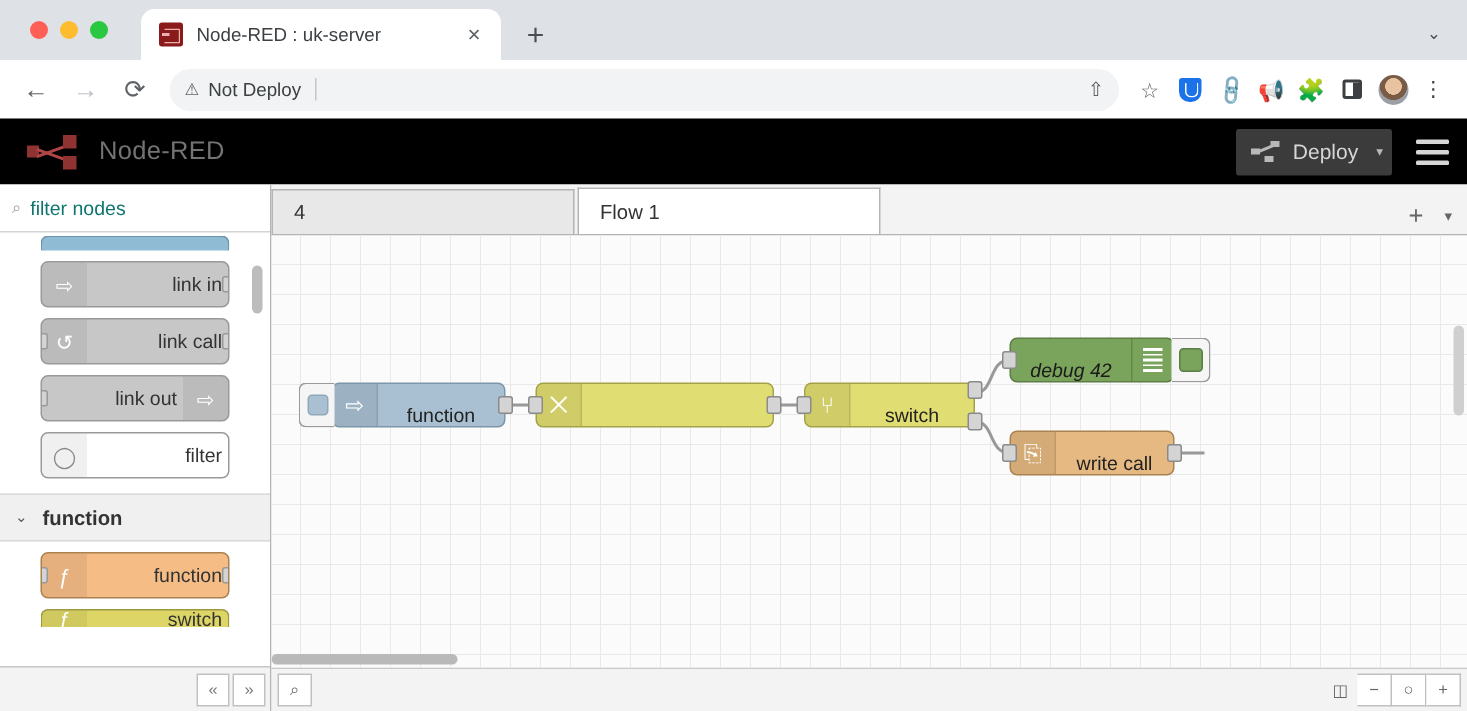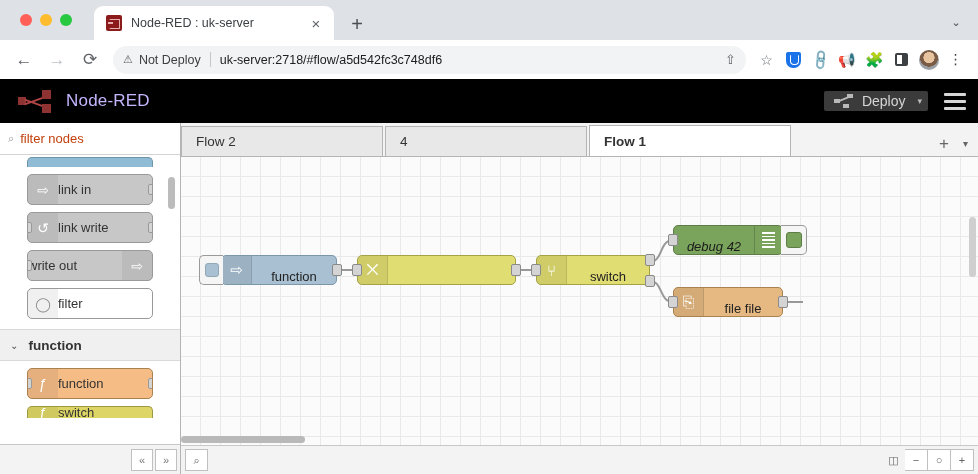--- a/index.html
+++ b/index.html
@@ -125,25 +125,25 @@
   }
   .nr-logo { display: flex; align-items: center; padding-left: 18px; }
   .nr-mark { width: 40px; height: 24px; position: relative; }
   .nr-mark i { position: absolute; background: #8f3232; display: block; }
   .nr-mark .sq1 { width: 8px; height: 8px; left: 0; top: 8px; }
   .nr-mark .sq2 { width: 9px; height: 9px; left: 24px; top: 1px; }
   .nr-mark .sq3 { width: 9px; height: 9px; left: 24px; top: 15px; }
   .nr-mark .ln1 { width: 20px; height: 2px; left: 6px; top: 11px; transform: rotate(-20deg); background:#b04545; }
   .nr-mark .ln2 { width: 20px; height: 2px; left: 6px; top: 13px; transform: rotate(20deg); background:#b04545; }
   .nr-title {
-    color: #c4b5fd; font-size: 17px; margin-left: 8px; letter-spacing: .2px;
+    color: #737373; font-size: 17px; margin-left: 8px; letter-spacing: .2px;
   }
   .nr-right { margin-left: auto; display: flex; align-items: center; padding-right: 12px; }
   .deploy-btn {
-    height: 20px; background: #3b3b3b;
+    height: 31px; background: #3b3b3b;
     display: flex; align-items: center; border-radius: 2px;
     padding: 0 6px 0 10px; color: #d6d6d6;
   }
   .deploy-ico { width: 20px; height: 14px; position: relative; margin-right: 8px; }
   .deploy-ico i { position: absolute; background: #b9b9b9; display:block; }
   .deploy-ico .d1 { width: 6px; height: 4px; left: 0; top: 5px; }
   .deploy-ico .d2 { width: 6px; height: 4px; left: 13px; top: 0; }
   .deploy-ico .d3 { width: 6px; height: 4px; left: 9px; top: 10px; }
   .deploy-ico .dl { width: 10px; height: 1.5px; left: 5px; top: 4px; transform: rotate(-22deg); }
   .deploy-label { font-size: 14px; }
@@ -158,37 +158,37 @@
   .palette {
     width: 181px; height: 351px; background: #fff;
     border-right: 1px solid #b4b4b4; position: relative; overflow: hidden;
     display: flex; flex-direction: column;
   }
   .filter-box {
     height: 32px; border-bottom: 1px solid #d4d4d4;
     display: flex; align-items: center; padding: 0 8px; flex: 0 0 32px;
   }
   .filter-ico { font-size: 11px; color: #999; margin-right: 6px; }
-  .filter-ph { font-size: 13px; color: #c2410c; }
+  .filter-ph { font-size: 13px; color: #0f766e; }
   .palette-list { flex: 1; position: relative; overflow: hidden; padding-top: 0; }
   .pal-scroll {
     position: absolute; right: 5px; top: 22px;
     width: 7px; height: 32px; background: #bcbcbc; border-radius: 4px;
   }
   .pal-node {
     position: relative; margin: 7px auto 0 auto; width: 126px; height: 31px;
     border-radius: 5px; border: 1px solid #999;
     display: flex; align-items: center; overflow: hidden;
   }
   .pal-node .icn {
     width: 30px; height: 100%; display: flex; align-items: center; justify-content: center;
     background: rgba(0,0,0,.06); color: #fff; font-size: 14px;
   }
   .pal-node .lbl {
-    flex: 1; text-align: left; font-size: 13px; color: #333; padding-right: 4px;
+    flex: 1; text-align: right; font-size: 13px; color: #333; padding-right: 4px;
   }
   .pal-node .port {
     position: absolute; width: 9px; height: 11px; background: #d4d4d4;
     border: 1px solid #999; border-radius: 2px; top: 9px;
   }
   .pal-node .port.l { left: -5px; }
   .pal-node .port.r { right: -5px; }
   .pal-node.gray { background: #c7c7c7; }
   .pal-node.white { background: #fff; }
   .pal-node.orange { background: #f5bc86; border-color: #a9824f; }
@@ -220,21 +220,21 @@
   .tabs-row {
     height: 34px; background: #f3f3f3; display: flex; align-items: flex-end;
     border-bottom: 1px solid #b4b4b4; position: relative;
   }
   .fl-tab {
     height: 30px; min-width: 202px; background: #e8e8e8;
     border: 1px solid #b4b4b4; border-bottom: none;
     display: flex; align-items: center; padding-left: 14px;
     font-size: 13.5px; color: #333; margin-right: 2px;
   }
-  .fl-tab.active { background: #fff; font-weight: bold; height: 31px; }
+  .fl-tab.active { background: #fff; font-weight: normal; height: 31px; }
   .tabs-tools {
     margin-left: auto; display: flex; align-items: center; padding: 0 10px 4px 0; gap: 14px;
   }
   .tt-add { font-size: 17px; color: #666; line-height: 1; }
   .tt-chev { font-size: 10px; color: #666; }
 
   .canvas {
     flex: 1; position: relative; overflow: hidden;
     background-color: #fbfbfb;
     background-image:
@@ -341,21 +341,20 @@
 
   <div class="toolbar">
     <div class="navbtn">←</div>
     <div class="navbtn fwd">→</div>
     <div class="navbtn">⟳</div>
 
     <div class="omnibox">
       <span class="warn-icon">⚠</span>
       <span class="notsecure">Not Deploy</span>
       <span class="omni-sep"></span>
-      <span class="url">uk-server:2718/#flow/a5d542fc3c748df6</span>
       <span class="omni-share">⇧</span>
     </div>
 
     <div class="tb-icon">☆</div>
     <div class="tb-icon">
         <span class="ext-shield"></span>
       </div>
     <div class="tb-icon ext-link">🔗</div>
     <div class="tb-icon ext-mega">📢</div>
     <div class="tb-icon ext-puzzle">🧩</div>
@@ -413,27 +412,27 @@
       <div class="pal-node blue-cut"></div>
 
       <div class="pal-node gray">
         <span class="icn">⇨</span>
         <span class="lbl">link in</span>
         <span class="port r"></span>
       </div>
 
       <div class="pal-node gray">
         <span class="icn">↺</span>
-        <span class="lbl">link write</span>
+        <span class="lbl">link call</span>
         <span class="port l"></span>
         <span class="port r"></span>
       </div>
 
       <div class="pal-node gray">
-        <span class="lbl">write out</span>
+        <span class="lbl">link out</span>
         <span class="icn">⇨</span>
         <span class="port l"></span>
       </div>
 
       <div class="pal-node white">
         <span class="icn" style="color:#888">◯</span>
         <span class="lbl">filter</span>
       </div>
 
       <div class="pal-cat">
@@ -456,21 +455,20 @@
 
     <div class="palette-foot">
       <div class="pf-btn">«</div>
       <div class="pf-btn">»</div>
     </div>
   </div>
 
   <div class="editor">
 
     <div class="tabs-row">
-      <div class="fl-tab">Flow 2</div>
       <div class="fl-tab">4</div>
       <div class="fl-tab active">Flow 1</div>
       <div class="tabs-tools">
         <span class="tt-add">+</span>
         <span class="tt-chev">▾</span>
       </div>
     </div>
 
     <div class="canvas">
 
@@ -524,21 +522,21 @@
         </div>
         <span class="port l"></span>
         <div class="dbg-toggle">
             <i></i>
           </div>
       </div>
 
       <div class="nd file" style="left:492px; top:130px; width:110px;">
         <div class="body">
           <span class="icn">⎘</span>
-          <span class="lbl">file file</span>
+          <span class="lbl">write call</span>
         </div>
         <span class="port l"></span>
         <span class="port r"></span>
       </div>
 
 
       <div class="canvas-vscroll"></div>
       <div class="canvas-hscroll"></div>
     </div>
 

